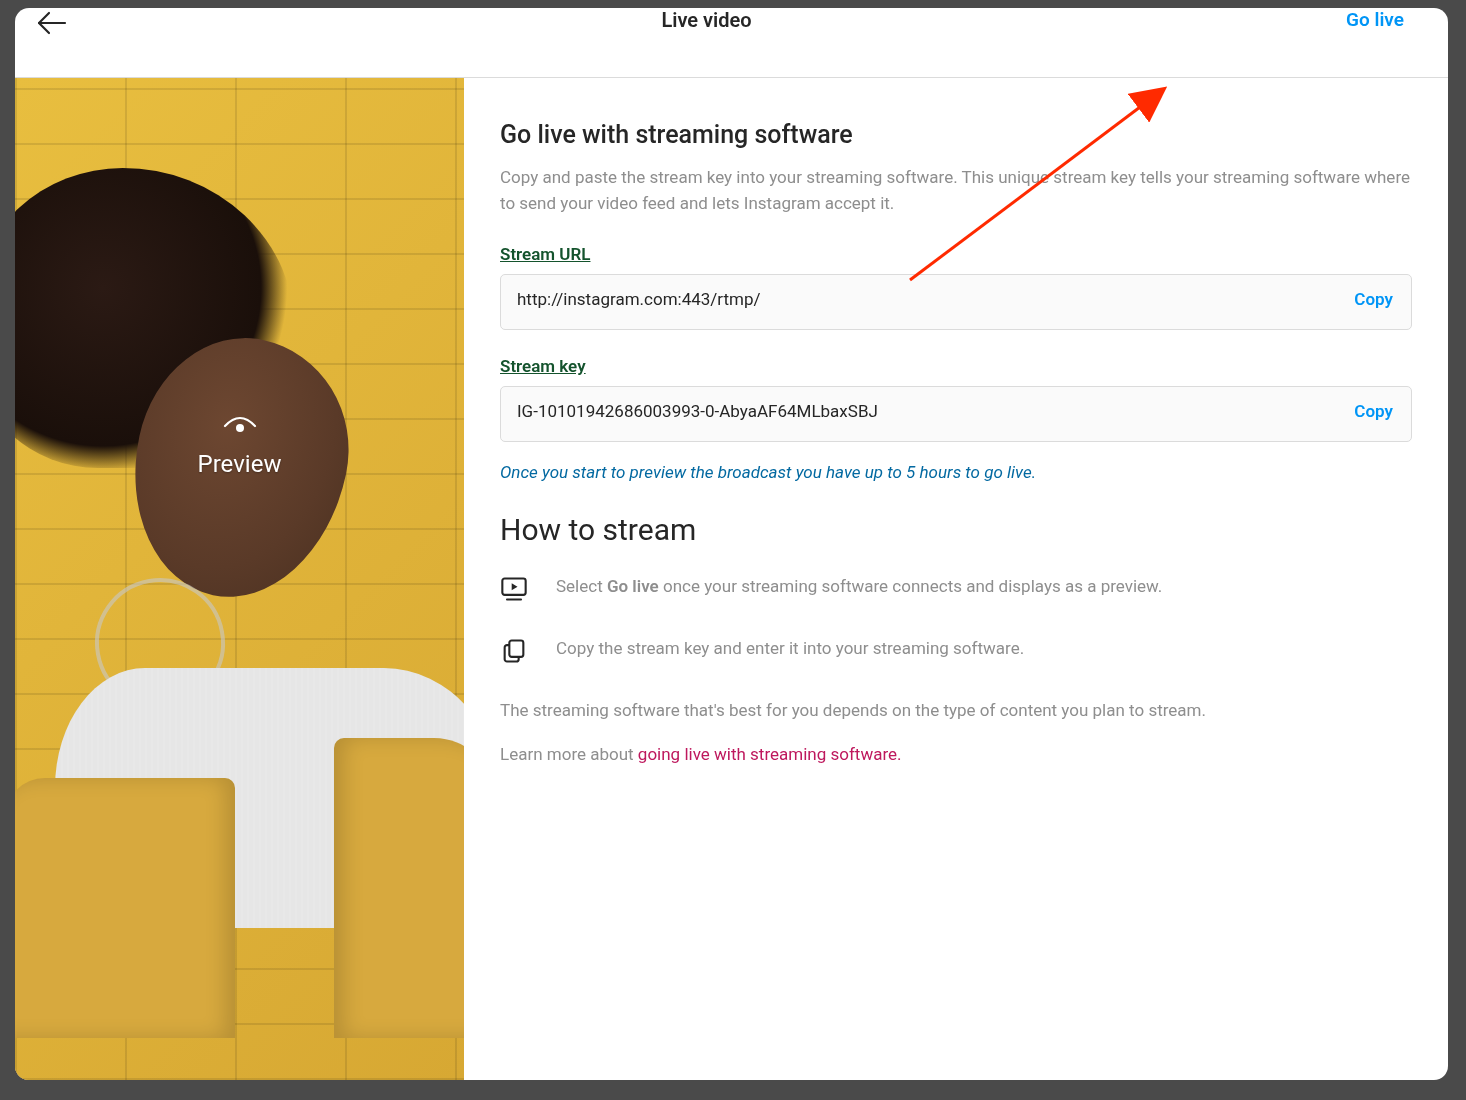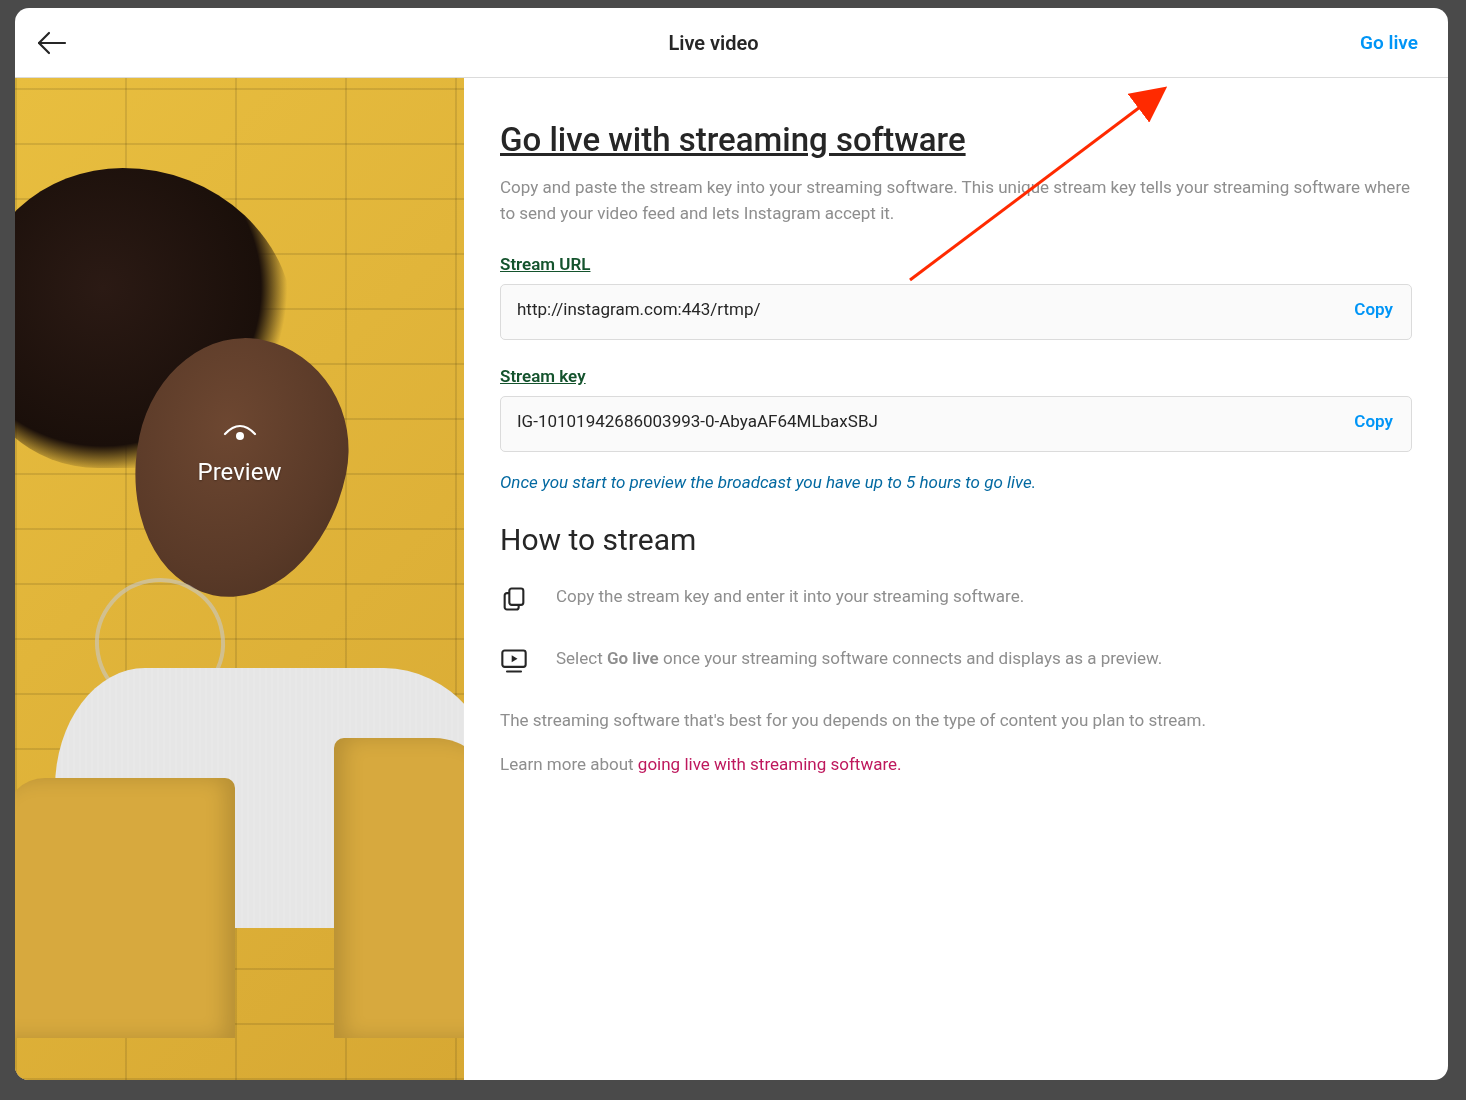--- a/index.html
+++ b/index.html
@@ -18,23 +18,22 @@
       bottom: 20px;
       background: #fff;
       border-radius: 14px;
       overflow: hidden;
       display: flex;
       flex-direction: column;
     }
     .header {
       height: 70px;
       display: flex;
-      align-items: center;
       justify-content: space-between;
-      padding: 0 30px 0 22px;
+      padding: 0 44px 0 22px;
       border-bottom: 1px solid #dbdbdb;
     }
     .back-btn { cursor: pointer; width: 30px; height: 30px; display:flex; align-items:center; justify-content:center; }
     .header-title {
       font-size: 20px;
       font-weight: 600;
       color: #262626;
     }
     .go-live-btn {
       color: #0095F6;
@@ -92,30 +91,30 @@
       position:absolute; left:-10px; top:580px; width:230px; height:260px;
       background:#d7a93e; border-radius: 40px 10px 0 0;
       box-shadow: inset -10px 0 20px rgba(0,0,0,0.15);
     }
     .jacket-right {
       position:absolute; right:-30px; top:540px; width:160px; height:300px;
       background:#d7a93e; border-radius: 10px 60px 0 0;
       box-shadow: inset 10px 0 20px rgba(0,0,0,0.15);
     }
     .preview-overlay {
-      position:absolute; top:344px; left:0; right:0;
+      position:absolute; top:336px; left:0; right:0;
       display:flex; flex-direction:column; align-items:center; gap:14px;
       color:#fff; text-shadow: 0 1px 2px rgba(0,0,0,0.3);
     }
     .preview-label { font-size:24px; font-weight:400; }
     .content {
       flex:1; padding: 42px 36px 20px 36px; overflow:auto;
     }
     h1 {
-      font-size: 33px; font-weight:500; color:#262626; margin-bottom: 16px; text-decoration: underline;
+      font-size: 25px; font-weight:500; color:#262626; margin-bottom: 16px;
     }
     .desc { font-size:17px; line-height:1.5; color:#8e8e8e; margin-bottom: 28px; }
     .field-label { font-size:17px; font-weight:600; color:#14532d; margin-bottom: 10px; text-decoration: underline; }
     .field-box {
       height: 56px;
       border: 1px solid #dbdbdb;
       border-radius: 5px;
       background:#fafafa;
       display:flex; align-items:center;
       padding: 0 18px 6px 16px;
@@ -185,35 +184,35 @@
         <div class="field-value">IG-10101942686003993-0-AbyaAF64MLbaxSBJ</div>
         <div class="copy-btn">Copy</div>
       </div>
 
       <p class="note">Once you start to preview the broadcast you have up to 5 hours to go live.</p>
 
       <h2>How to stream</h2>
 
       <div class="step-row">
         <svg class="step-icon" viewBox="0 0 24 24" fill="none" stroke="currentColor" stroke-width="1.8" stroke-linejoin="round">
-          <rect x="8" y="3" width="12" height="14" rx="2"></rect>
-          <path d="M16 17 v2 a2 2 0 0 1 -2 2 H6 a2 2 0 0 1 -2 -2 V9 a2 2 0 0 1 2 -2 h2"></path>
-        </svg>
-        <div class="step-text">Copy the stream key and enter it into your streaming software.</div>
-      </div>
-
-      <div class="step-row">
-        <svg class="step-icon" viewBox="0 0 24 24" fill="none" stroke="currentColor" stroke-width="1.8" stroke-linejoin="round">
           <rect x="2" y="3" width="20" height="14" rx="2"></rect>
           <polygon points="10,7 15,10 10,13" fill="currentColor" stroke="none"></polygon>
           <line x1="6" y1="21" x2="18" y2="21" stroke-linecap="round"></line>
         </svg>
         <div class="step-text">
           <span>Select </span><b>Go live</b><span> once your streaming software connects and displays as a preview.</span>
         </div>
+      </div>
+
+      <div class="step-row">
+        <svg class="step-icon" viewBox="0 0 24 24" fill="none" stroke="currentColor" stroke-width="1.8" stroke-linejoin="round">
+          <rect x="8" y="3" width="12" height="14" rx="2"></rect>
+          <path d="M16 17 v2 a2 2 0 0 1 -2 2 H6 a2 2 0 0 1 -2 -2 V9 a2 2 0 0 1 2 -2 h2"></path>
+        </svg>
+        <div class="step-text">Copy the stream key and enter it into your streaming software.</div>
       </div>
 
       <p class="foot-p">The streaming software that's best for you depends on the type of content you plan to stream.</p>
       <p class="foot-p">
         <span>Learn more about </span><span class="link">going live with streaming software.</span>
       </p>
     </div>
   </div>
 
   <svg class="annotation-arrow" width="310" height="210">

